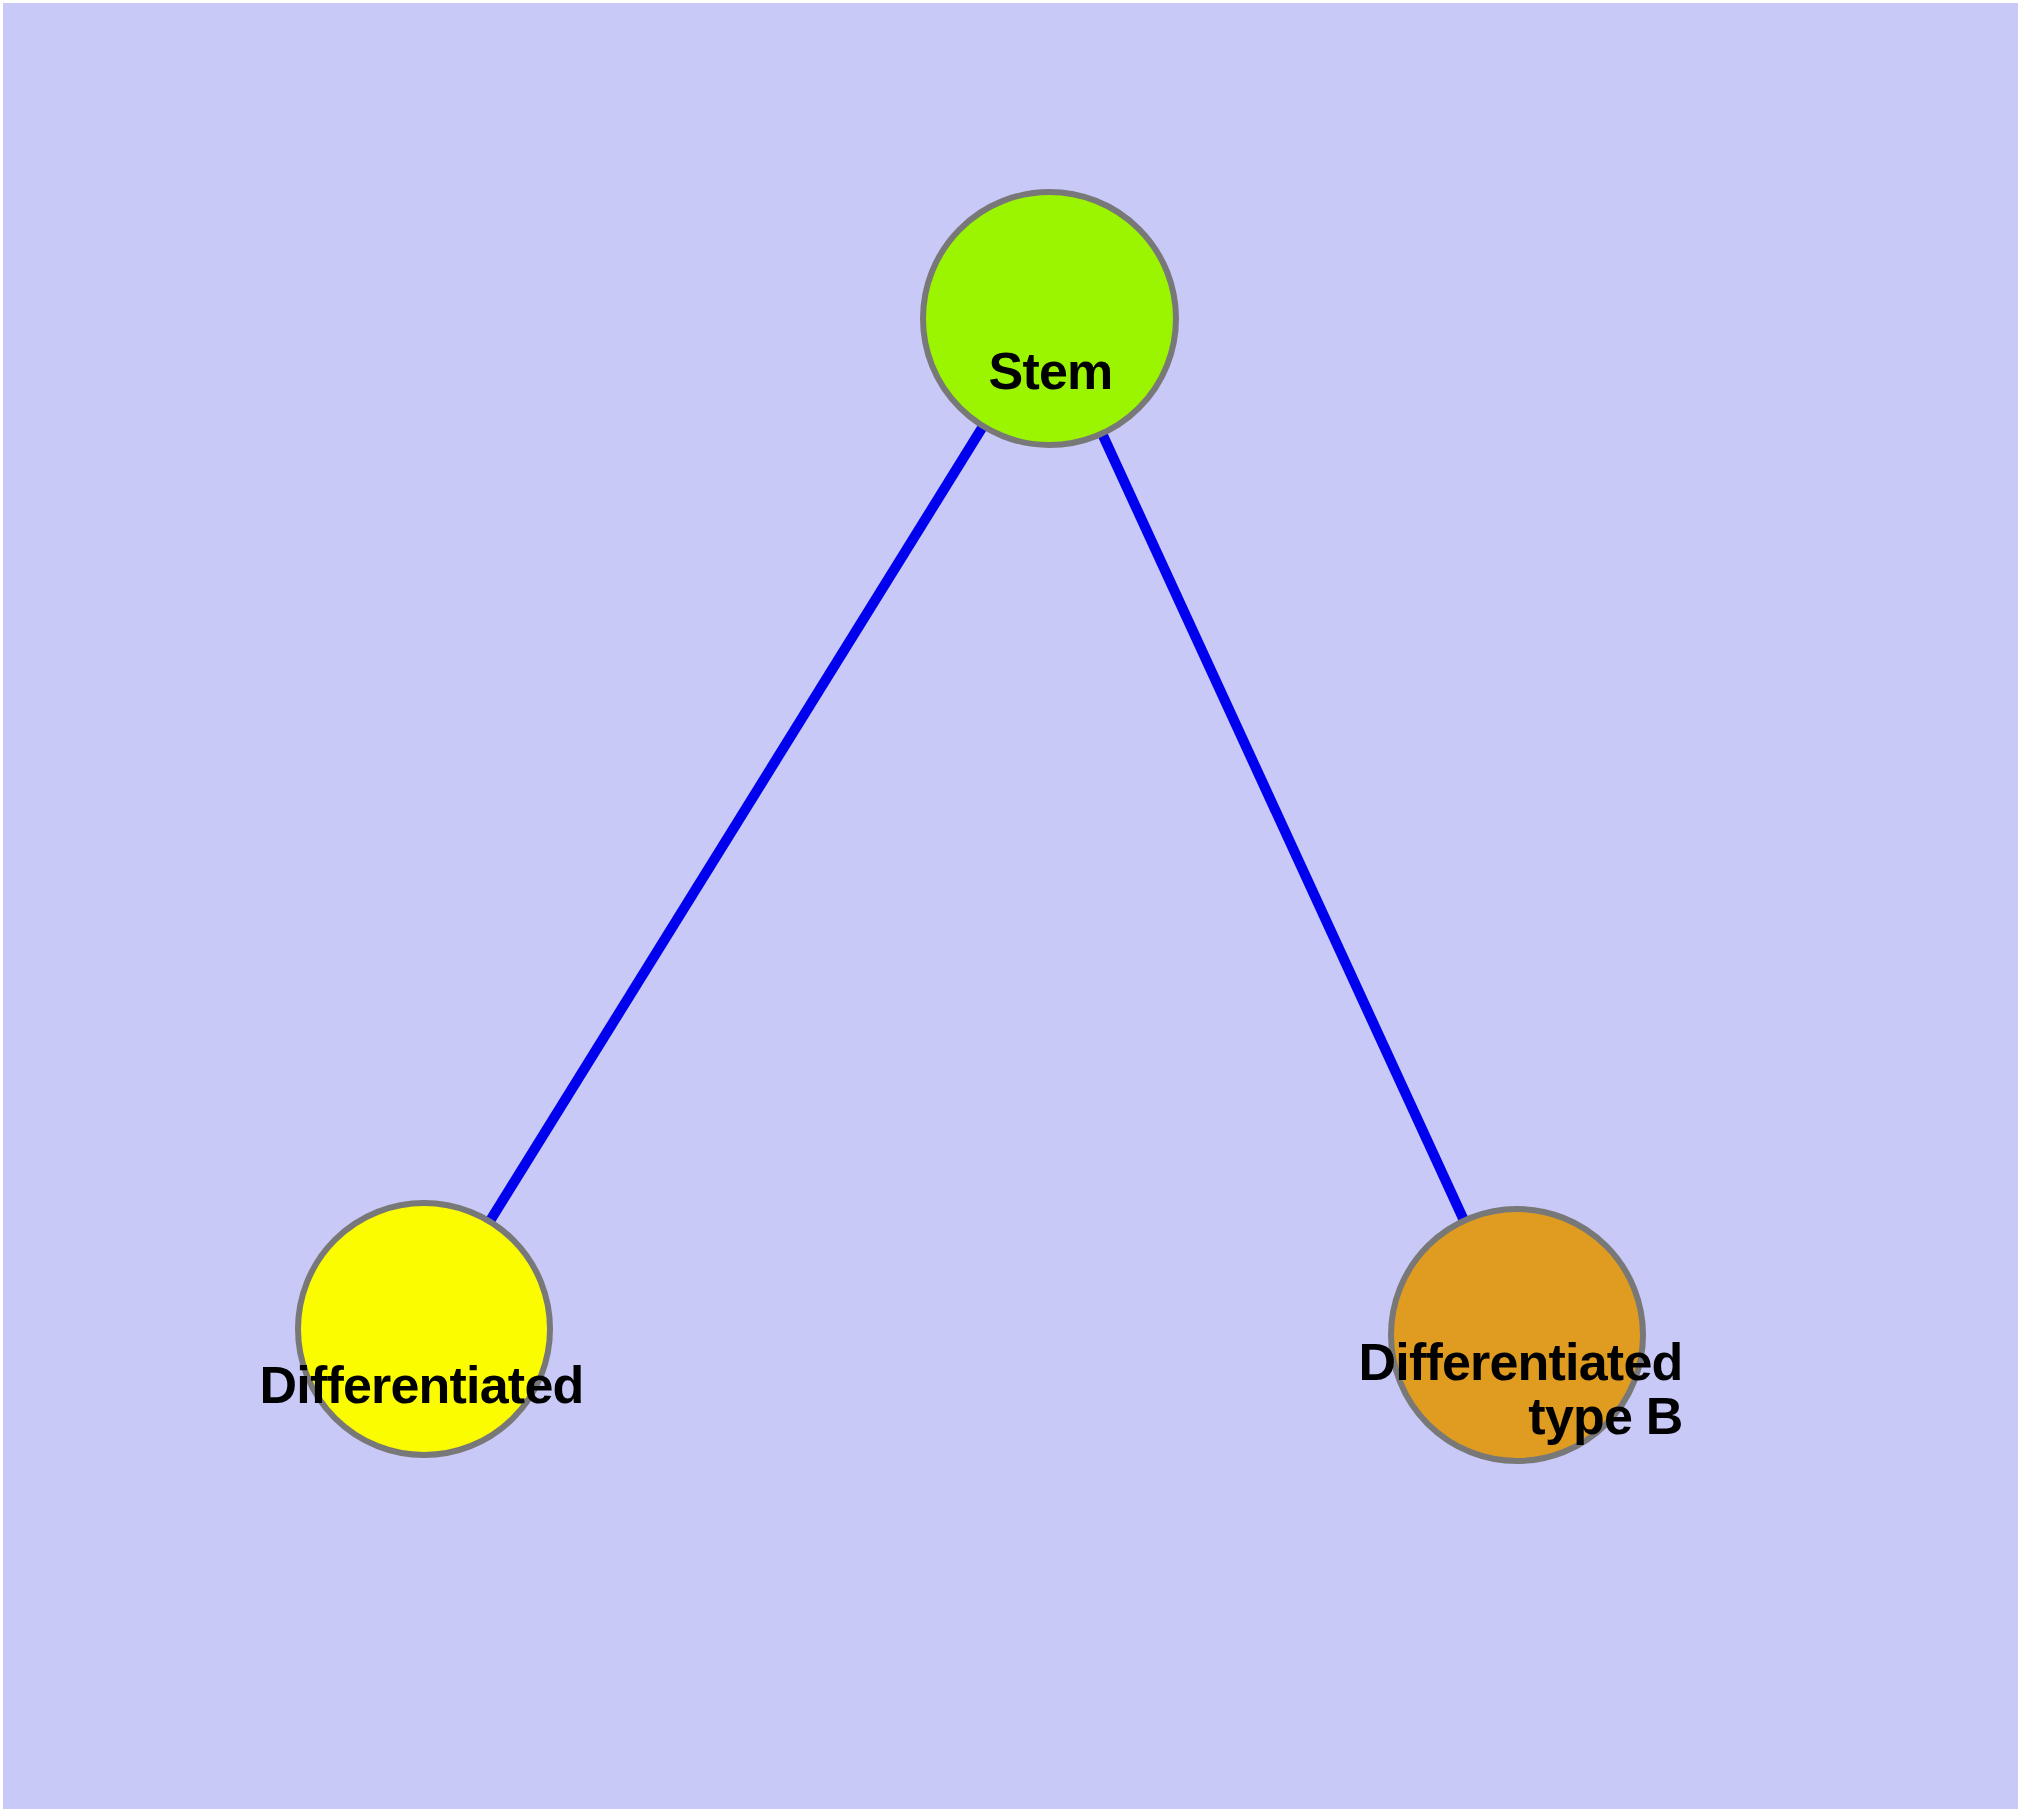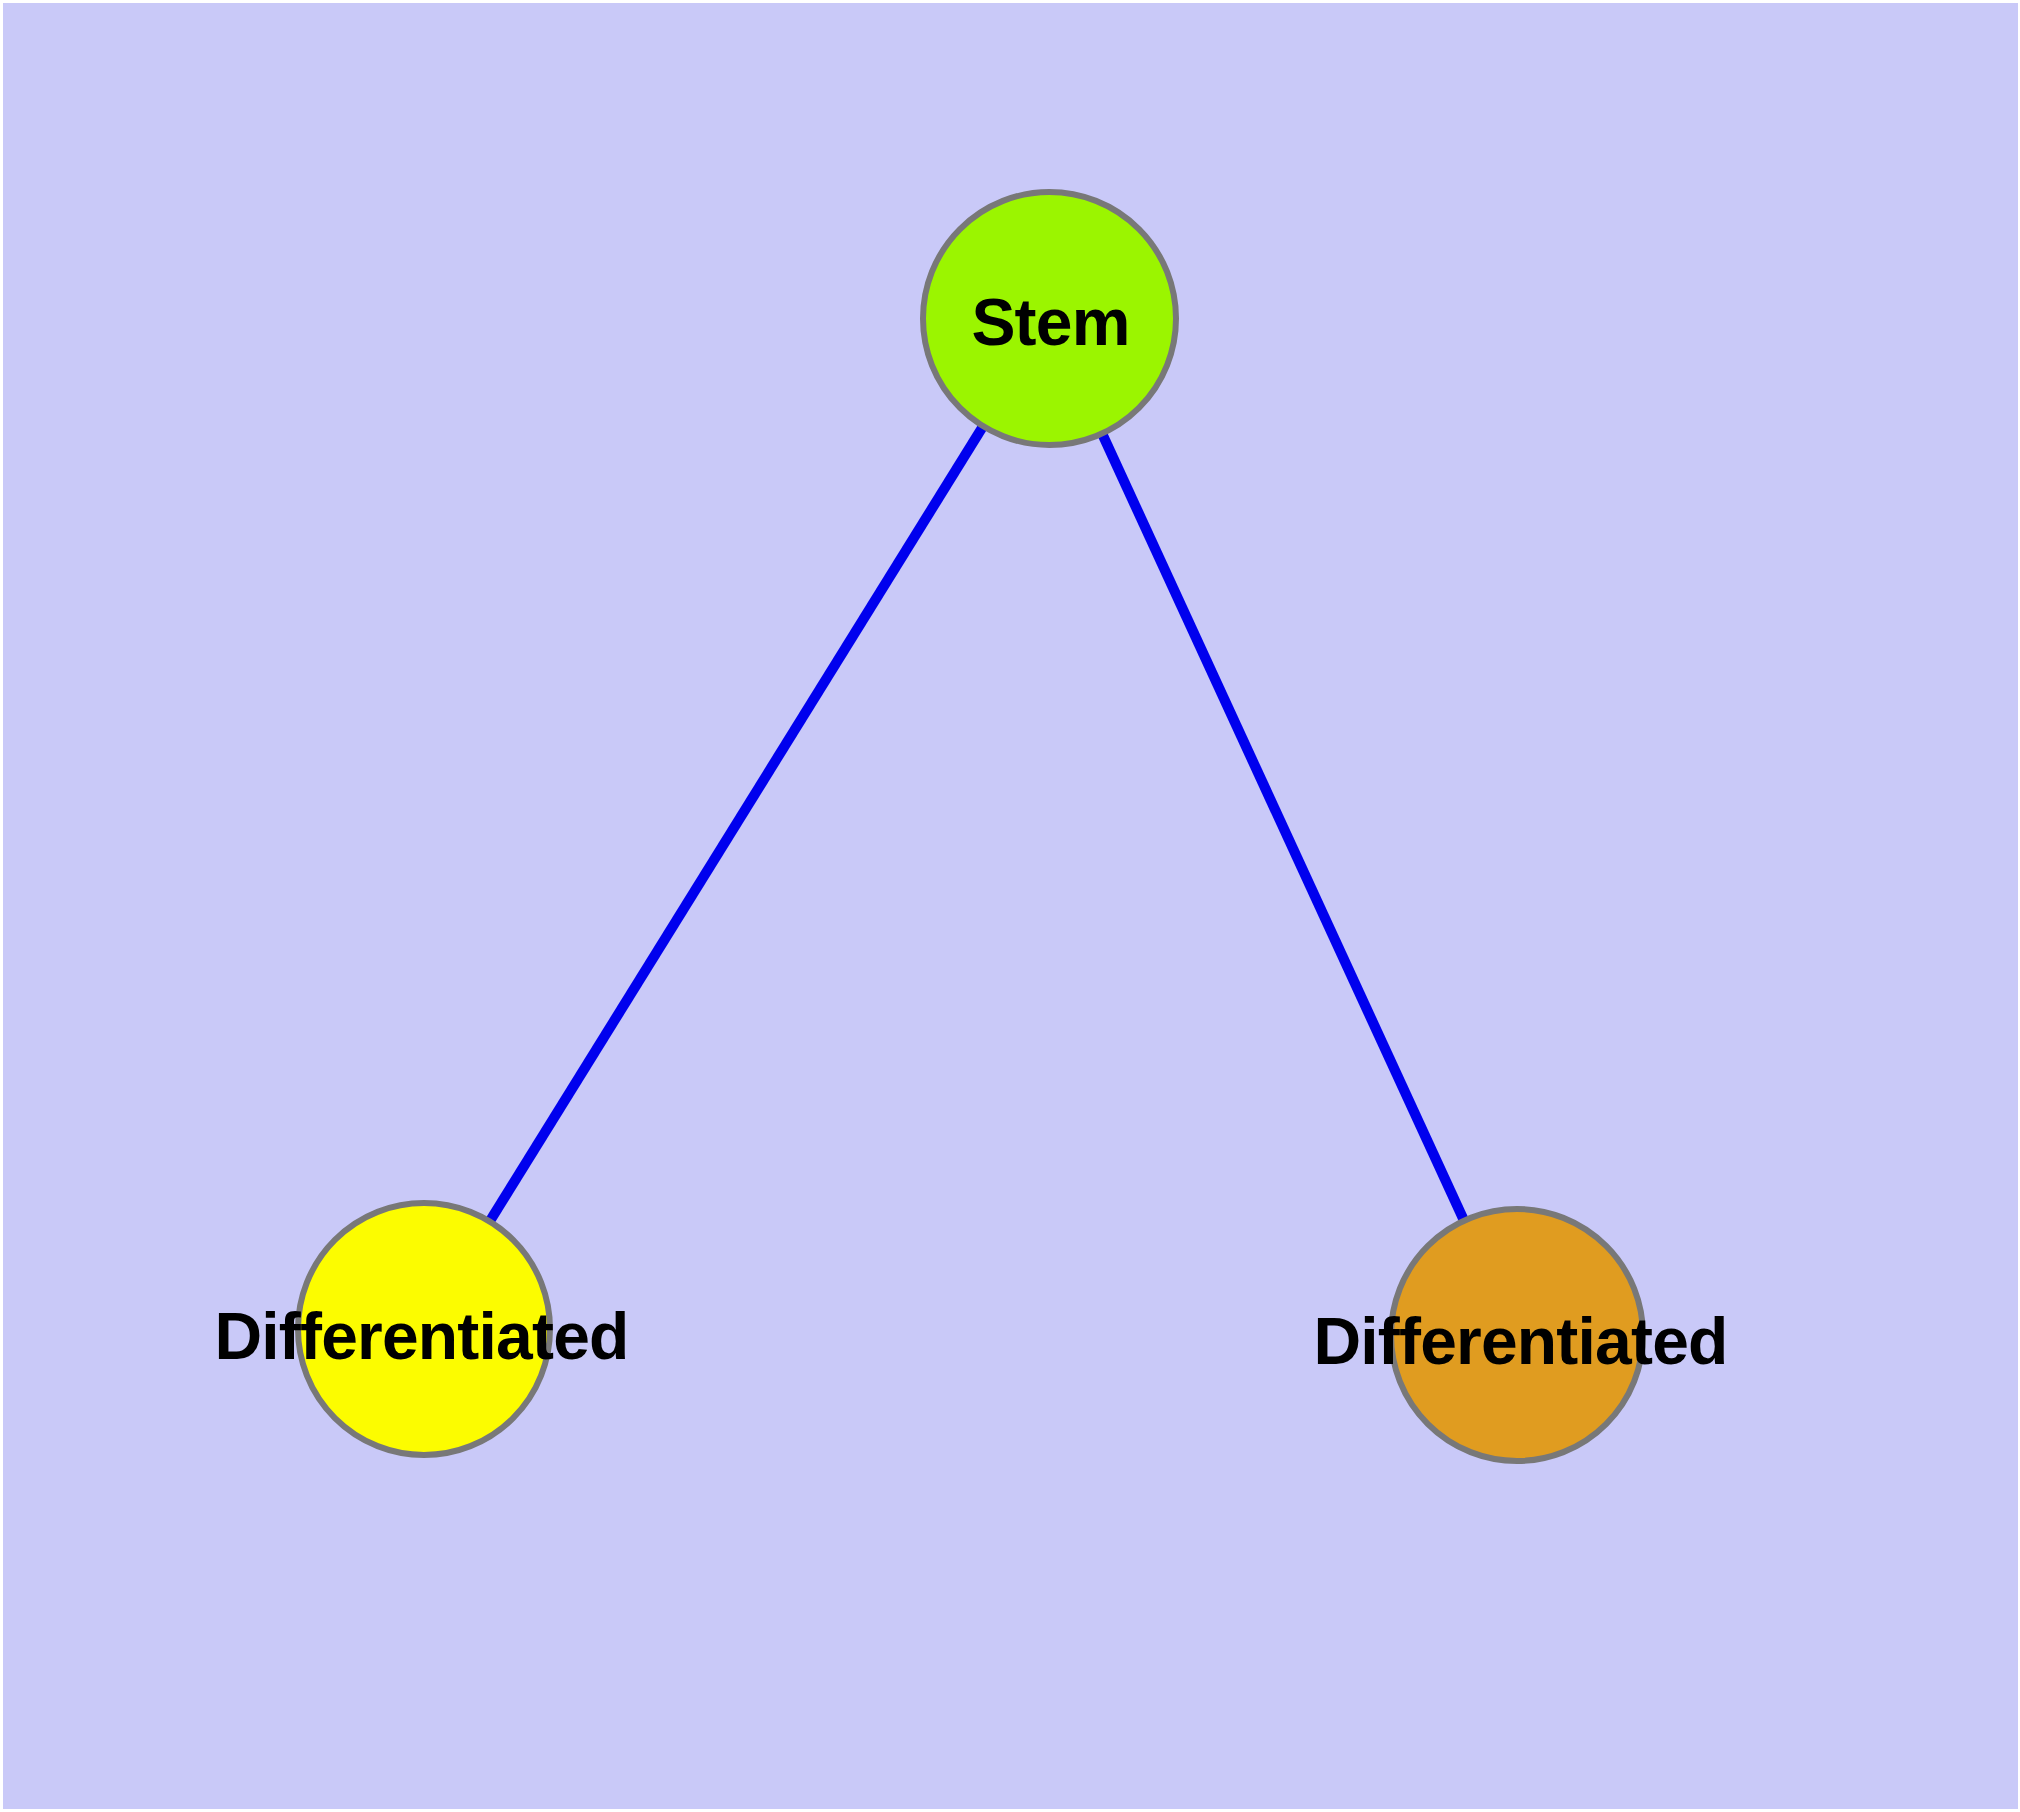--- a/index.html
+++ b/index.html
@@ -56,25 +56,26 @@
     width: 258px;
     height: 258px;
     background: #e09c20;
   }
   .node-label {
     position: absolute;
     z-index: 3;
     transform: translate(-50%, -50%);
     color: #000000;
     font-weight: bold;
-    font-size: 66px;
+    font-size: 52px;
     line-height: 1.05;
     text-align: right;
     white-space: nowrap;
     letter-spacing: -0.8px;
+    margin-top: 48px;
   }
   .label-stem  { left: 1048px; top: 320px; }
   .label-typeA { left: 419px;  top: 1334px; }
   .label-typeB { left: 1518px; top: 1339px; }
 </style>
 </head>
 <body>
 
 <div class="canvas">
 
@@ -90,16 +91,17 @@
   <div class="node-label label-stem">
     <div>Stem</div>
   </div>
 
   <div class="node-label label-typeA">
     <div>Differentiated</div>
   </div>
 
   <div class="node-label label-typeB">
     <div>Differentiated</div>
+    <div>type B</div>
   </div>
 
 </div>
 
 
 </body></html>

